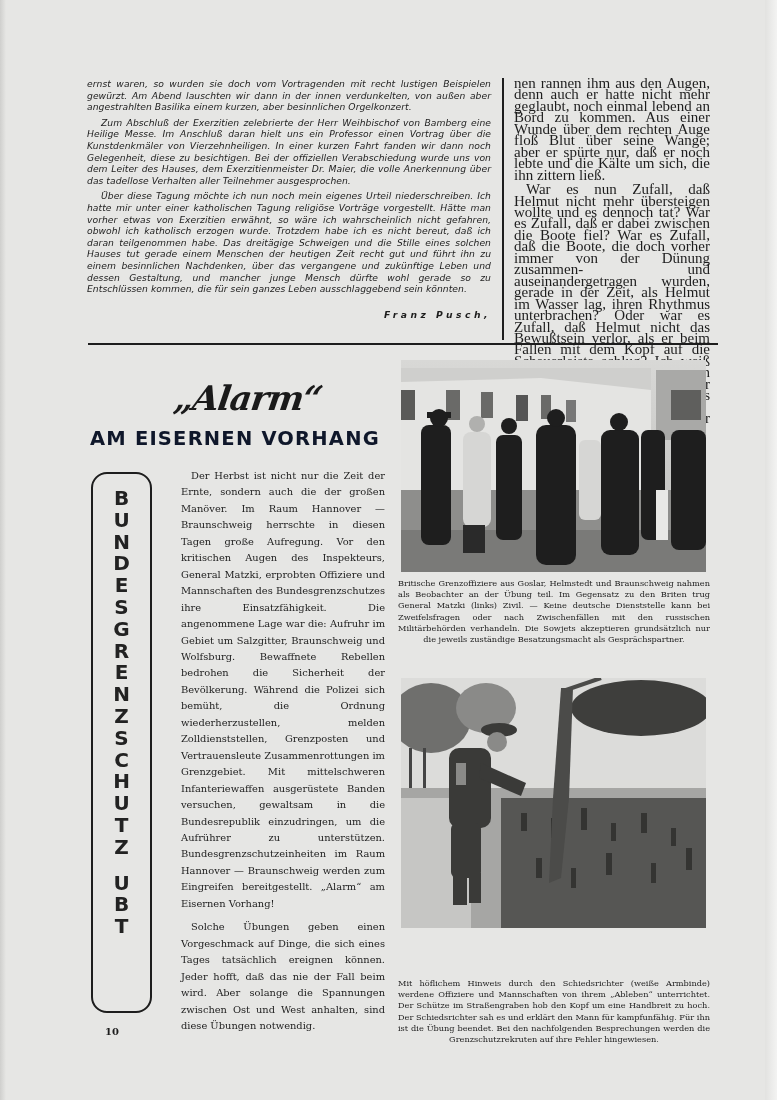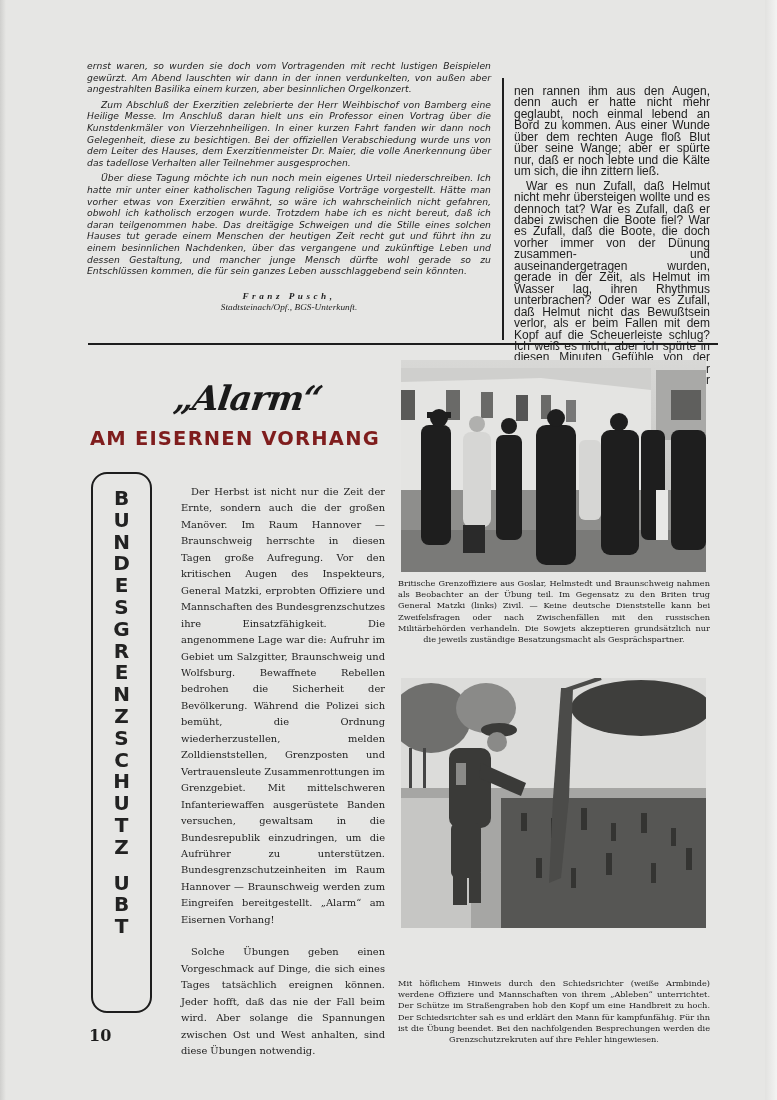--- a/index.html
+++ b/index.html
@@ -7,52 +7,52 @@
     width:777px; height:1100px; position:relative; overflow:hidden;
     background:#e6e6e4;
     font-family:"DejaVu Serif", serif;
     color:#1d1d1d;
   }
   .page-edge { position:absolute; right:0; top:0; width:12px; height:1100px; background:linear-gradient(90deg,#e2e2e0,#f3f3f2); }
   .page-shadow { position:absolute; left:0; top:0; width:6px; height:1100px; background:linear-gradient(90deg,#cfcfcd,#e6e6e4); }
 
   
   .top-left {
-    position:absolute; left:87px; top:60px; width:404px;
+    position:absolute; left:87px; top:78px; width:404px;
     font-family:"DejaVu Sans", sans-serif; font-style:italic;
     font-size:9.2px; line-height:11.6px; text-align:justify;
     letter-spacing:0.05px;
   }
   .top-left p { margin:0 0 4px 0; text-indent:14px; }
   .top-left p.first { text-indent:0; }
-  .sig { text-align:center; margin-top:14px;font-family:Liberation Serif, serif; }
+  .sig { text-align:right; margin-top:14px; }
   .sig-name { font-weight:bold; letter-spacing:3.5px; }
   .sig-place { }
   .vrule { position:absolute; left:502px; top:78px; width:2px; height:262px; background:#1d1d1d; }
   .top-right {
-    position:absolute; left:514px; top:86px; width:196px;
-    font-family:Liberation Sans, sans-serif;
-    font-size:12px; line-height:11.45px; text-align:justify;
+    position:absolute; left:514px; top:78px; width:196px;
+    font-family:Liberation Serif, serif;
+    font-size:15px; line-height:11.45px; text-align:justify;
   }
   .top-right p { margin:0 0 3px 0; text-indent:12px; }
   .top-right p.first { text-indent:0; }
   .author-inline { float:right; }
   .hrule { position:absolute; left:88px; top:343px; width:630px; height:2px; background:#1d1d1d; }
 
   
   .headline-script {
     position:absolute; left:168px; top:378px; width:160px; text-align:center;
     font-family:"DejaVu Serif", serif; font-style:italic; font-weight:bold;
     font-size:34px; letter-spacing:-1px; color:#1a1a1a;
     transform:skewX(-8deg);
   }
   .headline-main {
     position:absolute; left:90px; top:427px; width:320px;
     font-family:"DejaVu Sans", sans-serif; font-weight:bold;
-    font-size:19.5px; letter-spacing:1.2px; color:#7f1d1d;
+    font-size:19.5px; letter-spacing:1.2px; color:#0f172a;
   }
 
   
   .banner {
     position:absolute; left:91px; top:472px; width:61px; height:541px;
     border:2px solid #1d1d1d; border-radius:16px; box-sizing:border-box;
   }
   .banner-letters {
     position:absolute; left:0; top:14px; width:100%;
     display:flex; flex-direction:column; align-items:center;
@@ -61,23 +61,23 @@
   }
   .banner-letters span { display:block; height:21.8px; line-height:21.8px; }
   .banner-letters span.gap { height:14px; }
 
   
   .article {
     position:absolute; left:181px; top:468px; width:204px;
     font-family:"DejaVu Serif", serif;
     font-size:9.9px; line-height:16.45px; text-align:justify;
   }
-  .article p { margin:16px 0 7px 0; text-indent:10px; }
-
-  .page-number { position:absolute; left:89px; top:1026px; font-family:"DejaVu Serif",serif; font-weight:bold; font-size:16px;text-align:center; }
+  .article p { margin:0 0 7px 0; text-indent:10px; }
+
+  .page-number { position:absolute; left:105px; top:1026px; font-family:"DejaVu Serif",serif; font-weight:bold; font-size:10px;text-align:center; }
 
   
   .photo { position:absolute; overflow:hidden; background:#9a9a98; }
   .photo1 { left:401px; top:360px; width:305px; height:212px; }
   .photo2 { left:401px; top:678px; width:305px; height:250px; }
   .caption {
     position:absolute; left:398px; width:312px;
     font-family:"DejaVu Serif", serif; font-weight:normal;
     font-size:8.2px; line-height:11.2px; text-align:justify;
     text-align-last:center;
@@ -90,21 +90,20 @@
 
 <div class="page-shadow"></div>
 <div class="page-edge"></div>
 
 <div class="top-left">
   <p class="first">ernst waren, so wurden sie doch vom Vortragenden mit recht lustigen Beispielen gewürzt. Am Abend lauschten wir dann in der innen verdunkelten, von außen aber angestrahlten Basilika einem kurzen, aber besinnlichen Orgelkonzert.</p>
   <p>Zum Abschluß der Exerzitien zelebrierte der Herr Weihbischof von Bamberg eine Heilige Messe. Im Anschluß daran hielt uns ein Professor einen Vortrag über die Kunstdenkmäler von Vierzehnheiligen. In einer kurzen Fahrt fanden wir dann noch Gelegenheit, diese zu besichtigen. Bei der offiziellen Verabschiedung wurde uns von dem Leiter des Hauses, dem Exerzitienmeister Dr. Maier, die volle Anerkennung über das tadellose Verhalten aller Teilnehmer ausgesprochen.</p>
   <p>Über diese Tagung möchte ich nun noch mein eigenes Urteil niederschreiben. Ich hatte mir unter einer katholischen Tagung religiöse Vorträge vorgestellt. Hätte man vorher etwas von Exerzitien erwähnt, so wäre ich wahrscheinlich nicht gefahren, obwohl ich katholisch erzogen wurde. Trotzdem habe ich es nicht bereut, daß ich daran teilgenommen habe. Das dreitägige Schweigen und die Stille eines solchen Hauses tut gerade einem Menschen der heutigen Zeit recht gut und führt ihn zu einem besinnlichen Nachdenken, über das vergangene und zukünftige Leben und dessen Gestaltung, und mancher junge Mensch dürfte wohl gerade so zu Entschlüssen kommen, die für sein ganzes Leben ausschlaggebend sein könnten.</p>
   <div class="sig">
     <div class="sig-name">Franz Pusch,</div>
-    <div class="sig-place">Stadtsteinach/Opf., BGS-Unterkunft.</div>
   </div>
 </div>
 
 <div class="vrule"></div>
 
 <div class="top-right">
   <p class="first">nen rannen ihm aus den Augen, denn auch er hatte nicht mehr geglaubt, noch einmal lebend an Bord zu kommen. Aus einer Wunde über dem rechten Auge floß Blut über seine Wange; aber er spürte nur, daß er noch lebte und die Kälte um sich, die ihn zittern ließ.</p>
   <p><span>War es nun Zufall, daß Helmut nicht mehr übersteigen wollte und es dennoch tat? War es Zufall, daß er dabei zwischen die Boote fiel? War es Zufall, daß die Boote, die doch vorher immer von der Dünung zusammen- und auseinandergetragen wurden, gerade in der Zeit, als Helmut im Wasser lag, ihren Rhythmus unterbrachen? Oder war es Zufall, daß Helmut nicht das Bewußtsein verlor, als er beim Fallen mit dem Kopf auf die Scheuerleiste schlug? Ich weiß es nicht, aber ich spürte in diesen Minuten Gefühle von der grausamsten Beklemmung bis zur aufrichtigen Freude.</span> <span class="author-inline">Ernst Hahner</span></p>
 </div>
 

